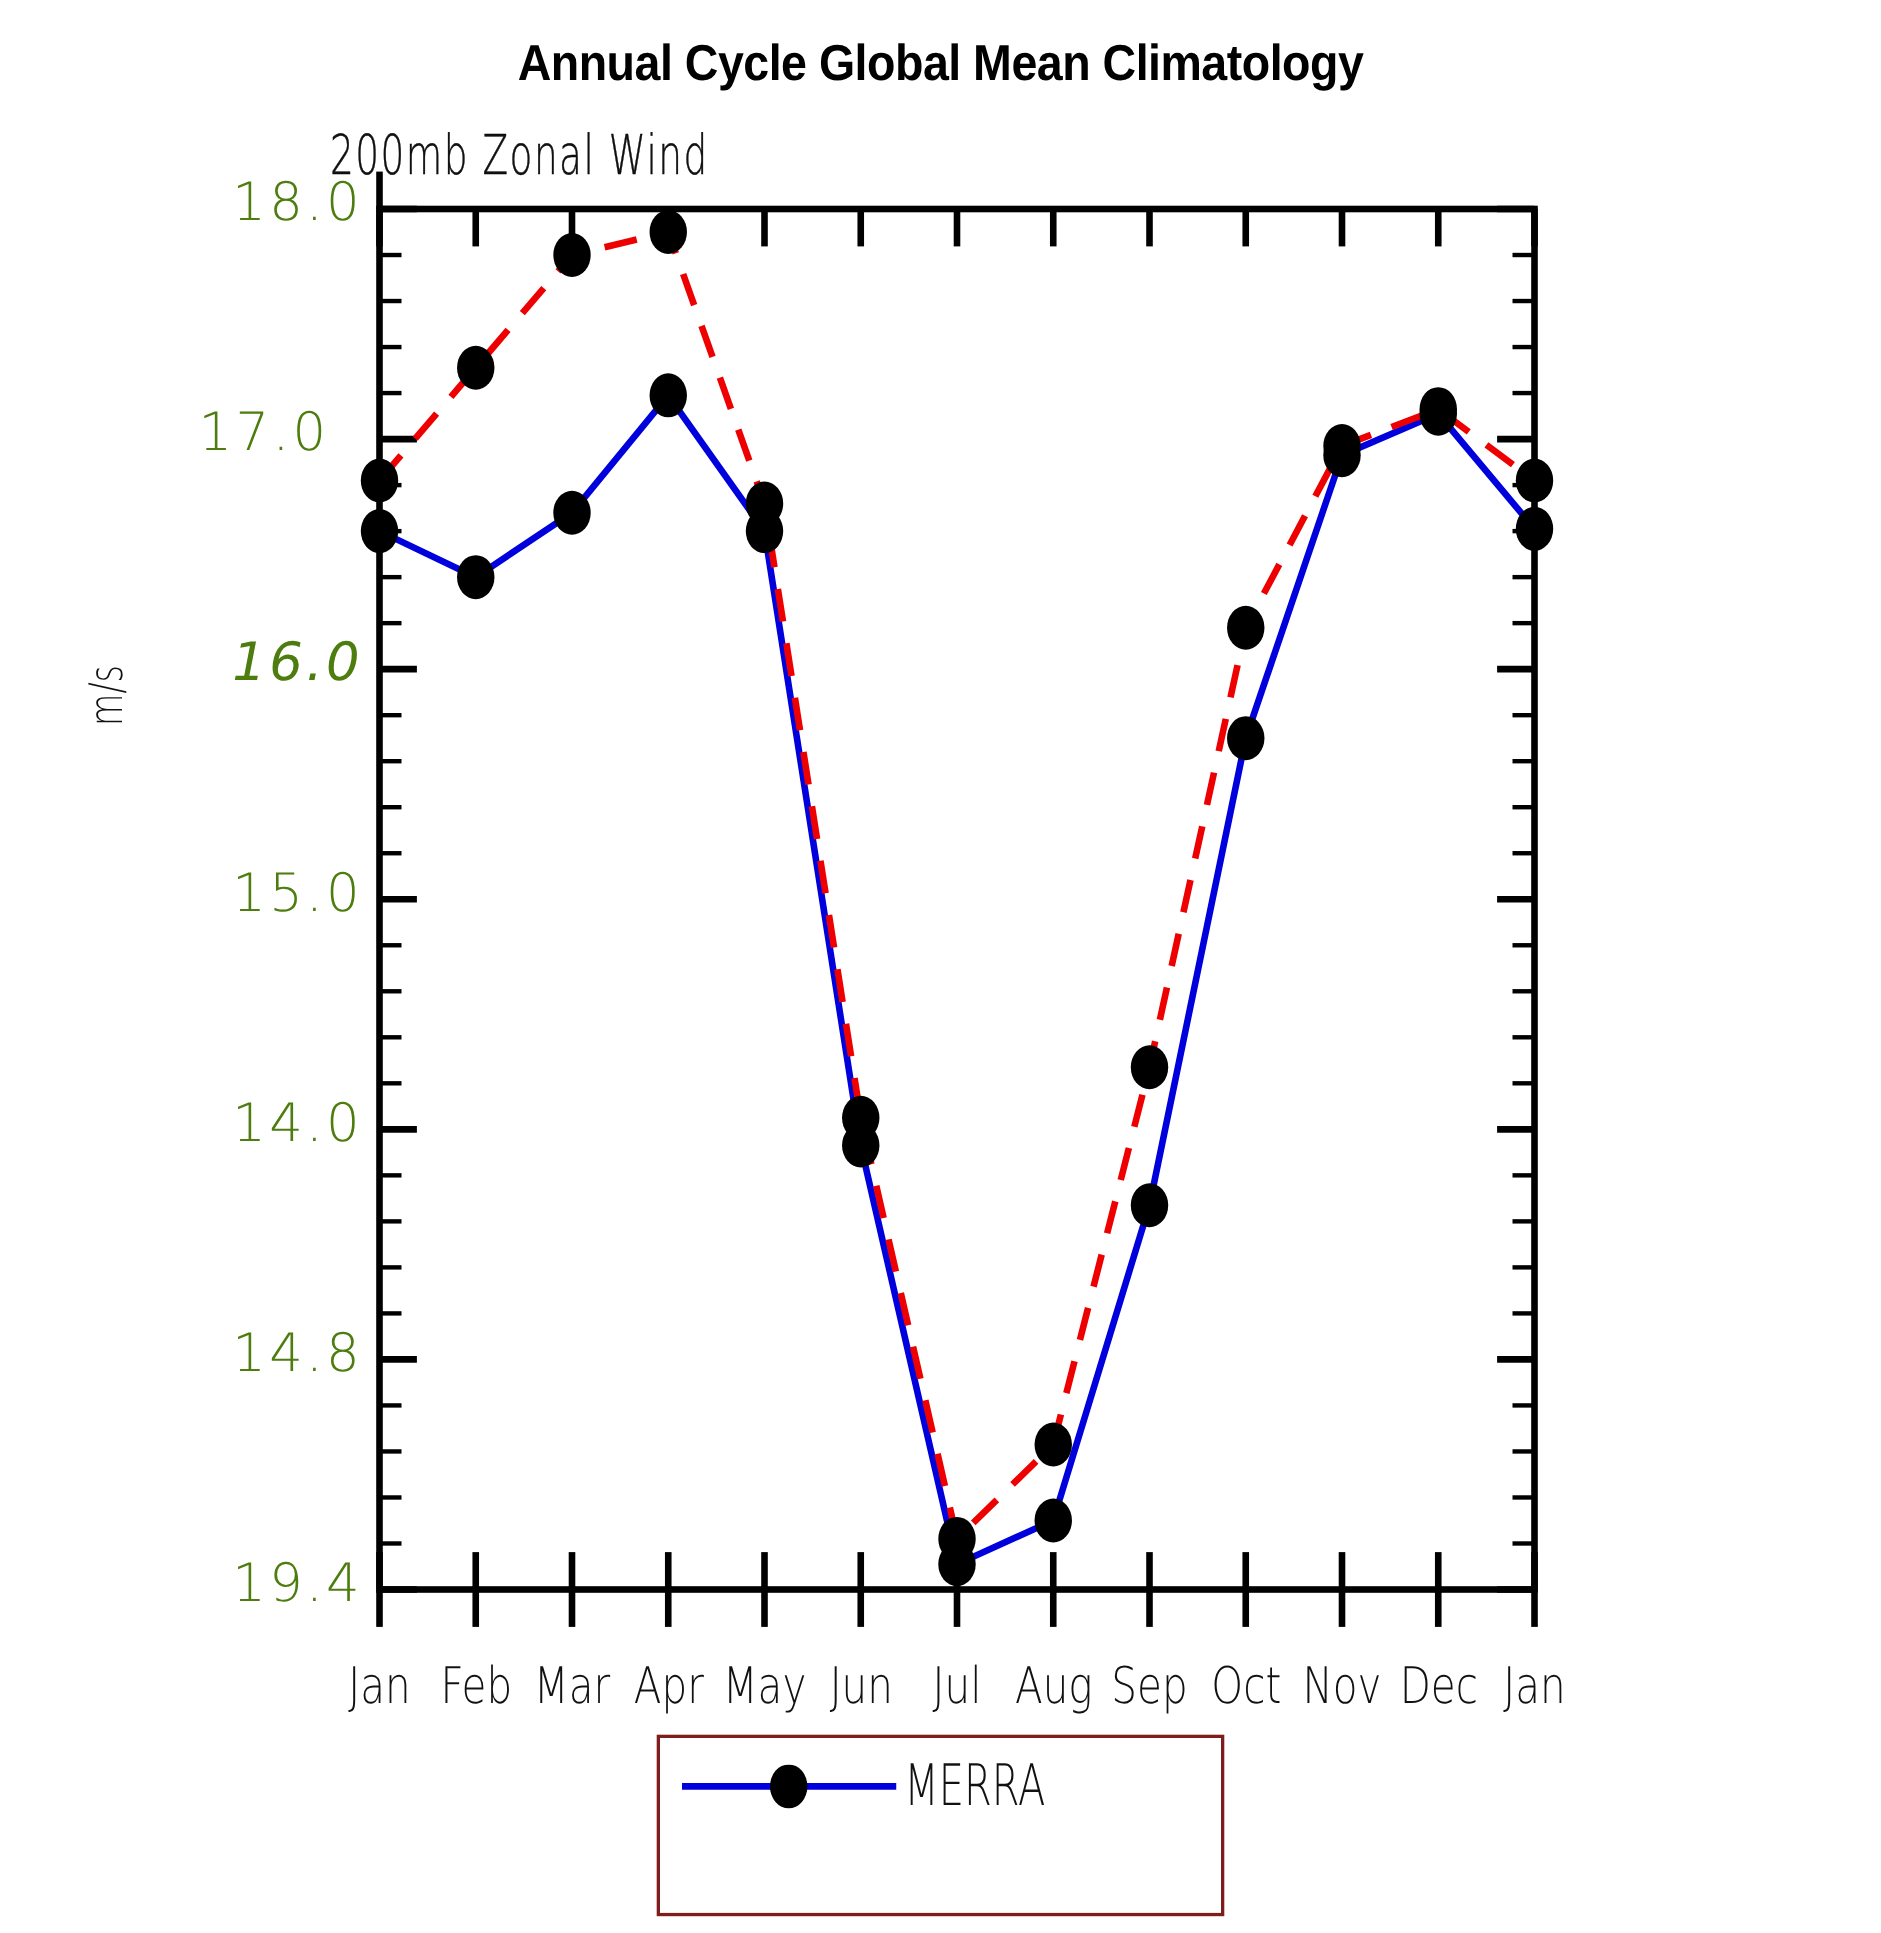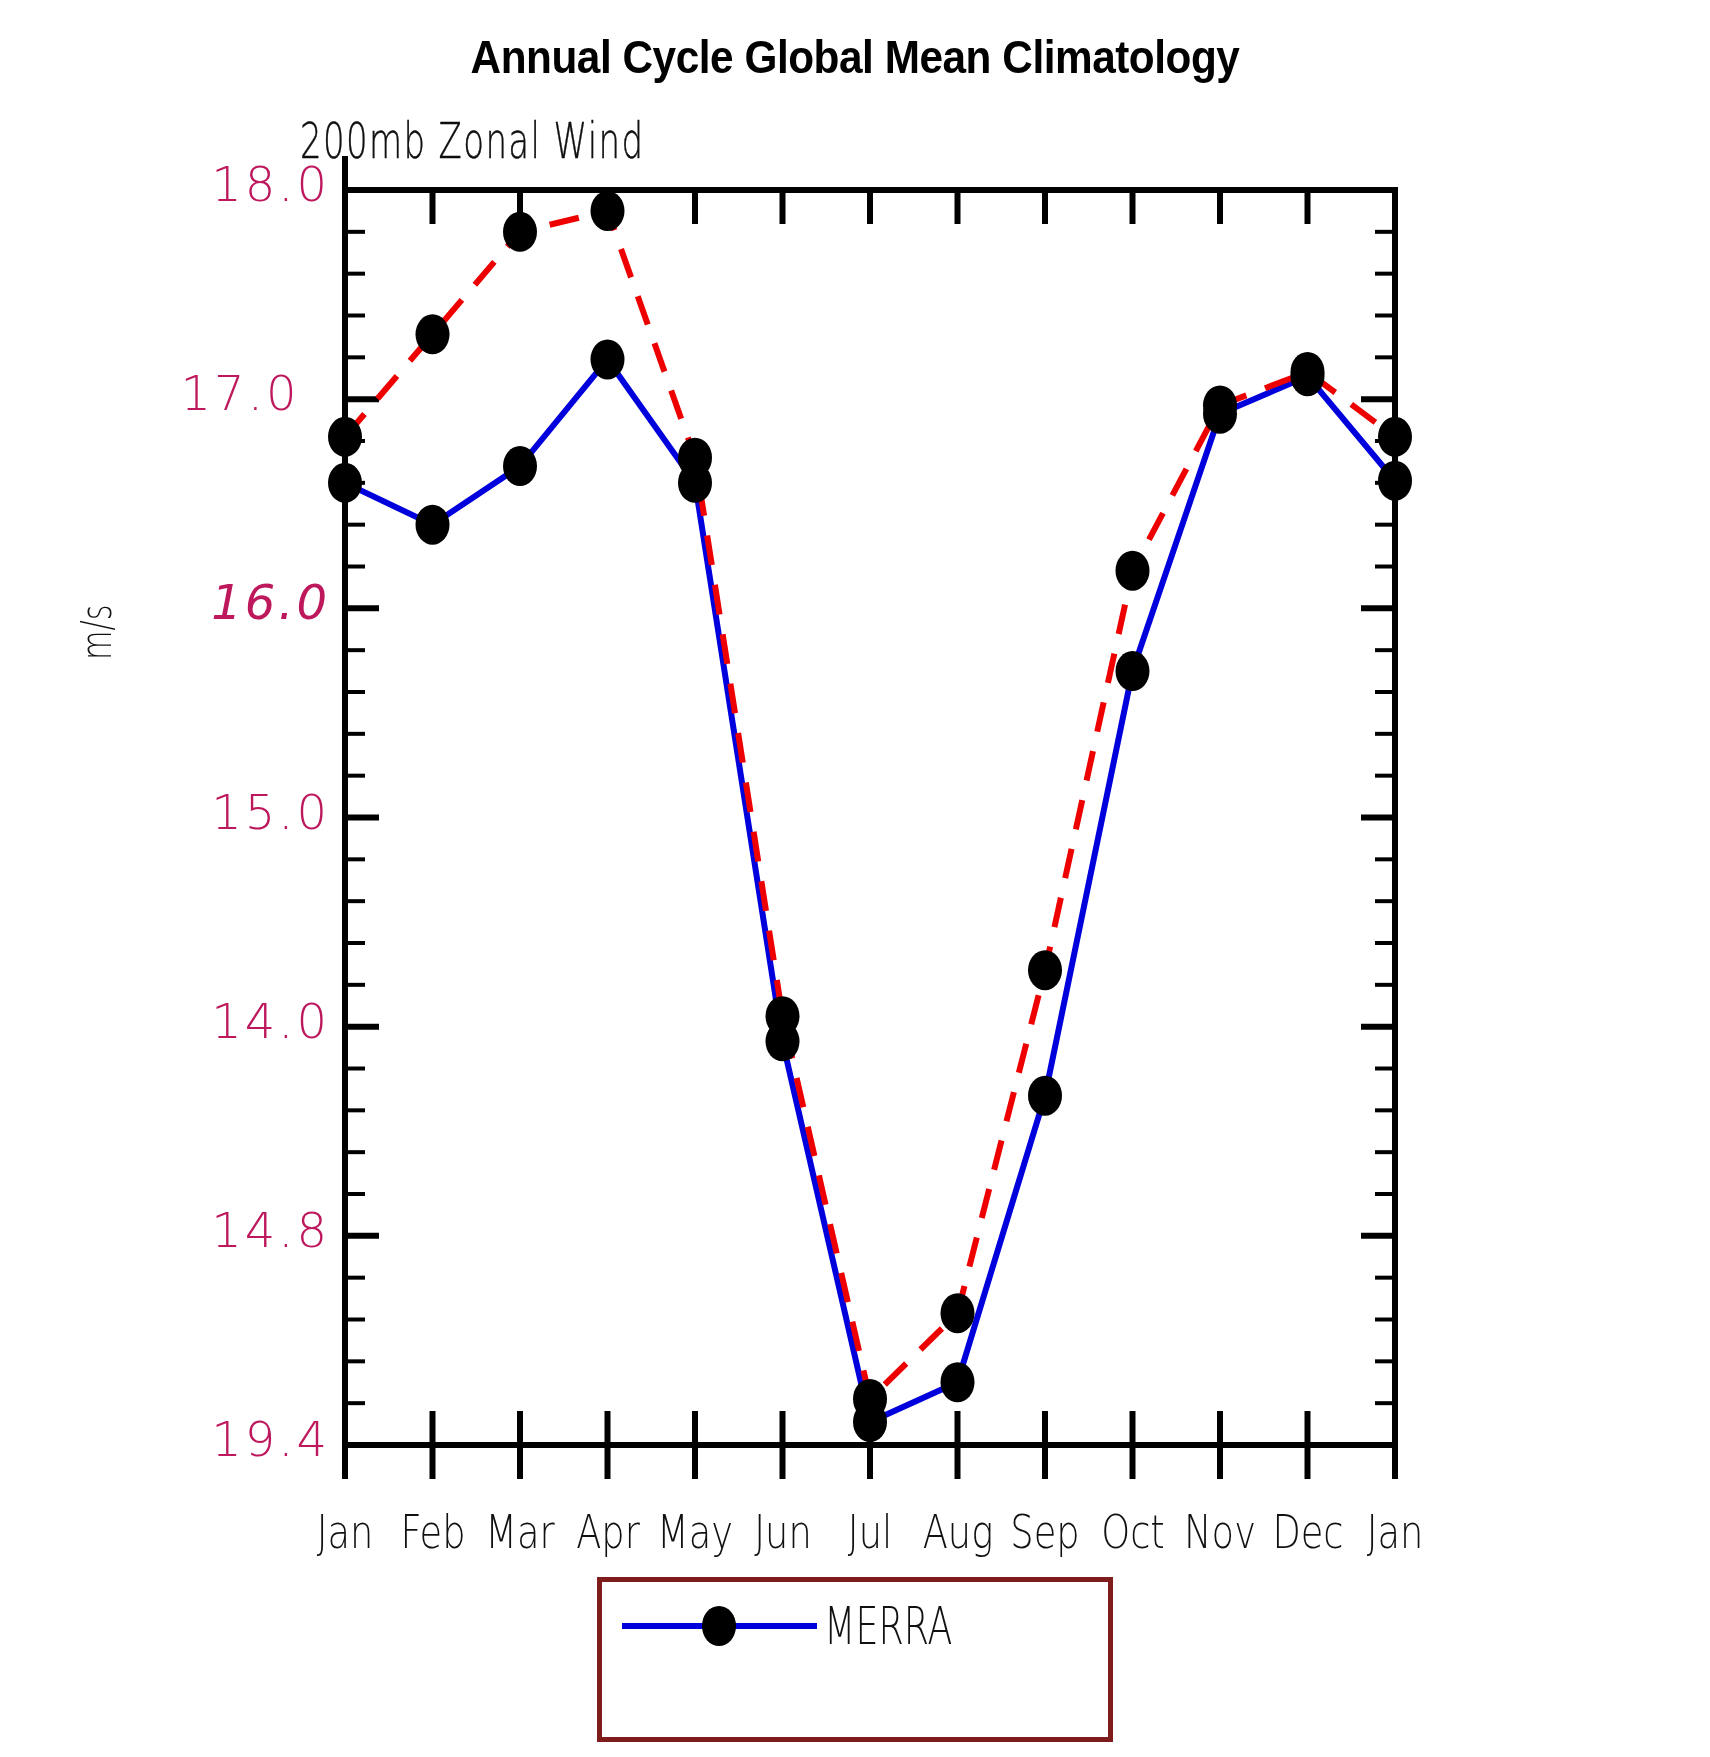--- a/index.html
+++ b/index.html
@@ -19,34 +19,34 @@
     -webkit-text-stroke:0.4px #000;
   }
   .ylabel{
     position:absolute;left:72px;top:660px;
     font-family:"DejaVu Sans",sans-serif;font-weight:300;font-size:42px;color:#111;
     transform:rotate(-90deg) scaleX(0.72);transform-origin:left top;
     white-space:nowrap;
   }
   .ytick-label{
     position:absolute;right:0;width:180px;text-align:right;
-    font-family:"DejaVu Sans",sans-serif;font-weight:300;font-size:48px;color:#be185d;
+    font-family:"DejaVu Sans",sans-serif;font-weight:300;font-size:48px;color:#4d7c0f;
     letter-spacing:3px;
     transform-origin:right center;
   }
   .ytick-wrap{position:absolute;left:0;width:330px;height:0;}
   .xtick-label{
     position:absolute;top:0;width:160px;text-align:center;margin-left:-80px;
     font-family:"DejaVu Sans",sans-serif;font-weight:300;font-size:46px;color:#111;
     transform:scaleX(0.80);
   }
   #plotsvg{position:absolute;left:0;top:0;}
   .legend-box{
     position:absolute;left:597px;top:1577px;width:516px;height:165px;
-    border:5px solid #7f1d1d;background:#fff;box-sizing:border-box;
+    border:3px solid #7f1d1d;background:#fff;box-sizing:border-box;
   }
   .legend-row{position:absolute;left:0;width:100%;height:72px;}
   .legend-text{
     position:absolute;left:222px;top:50%;transform:translateY(-50%) scaleX(0.70);
     transform-origin:left center;white-space:nowrap;
     font-family:"DejaVu Sans",sans-serif;font-weight:300;font-size:52px;color:#111;
   }
   .legend-sample{position:absolute;left:20px;top:50%;transform:translateY(-50%);}
 </style>
 </head>

